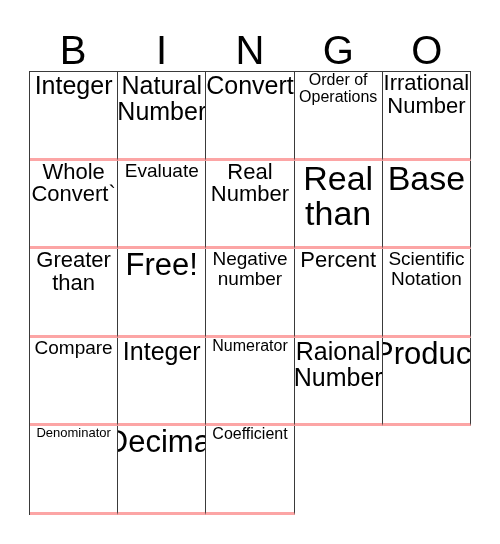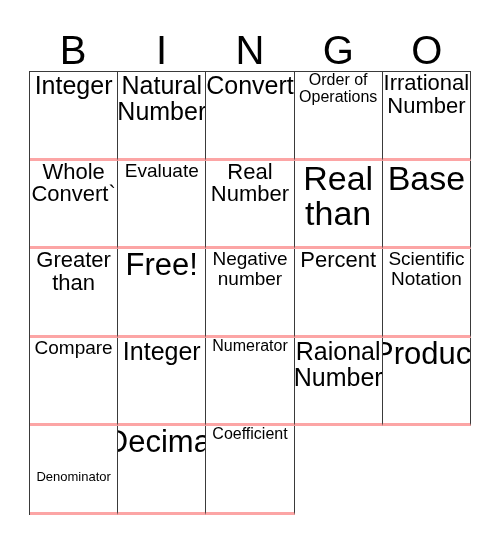--- a/index.html
+++ b/index.html
@@ -78,21 +78,21 @@
     text-align: center;
     line-height: 1.04;
     color: #000000;
     word-break: normal;
     overflow-wrap: normal;
     white-space: pre-line;
     user-select: none;
   }
 
   
-  .fs-xs   { font-size: 13px; margin-top: 44px; }
+  .fs-xs   { font-size: 13px; }
   .fs-s    { font-size: 16px; }
   .fs-m    { font-size: 19px; }
   .fs-l    { font-size: 22px; }
   .fs-xl   { font-size: 25px; }
   .fs-xxl  { font-size: 31px; }
   .fs-huge { font-size: 34px; }
 </style>
 </head>
 <body>
 

